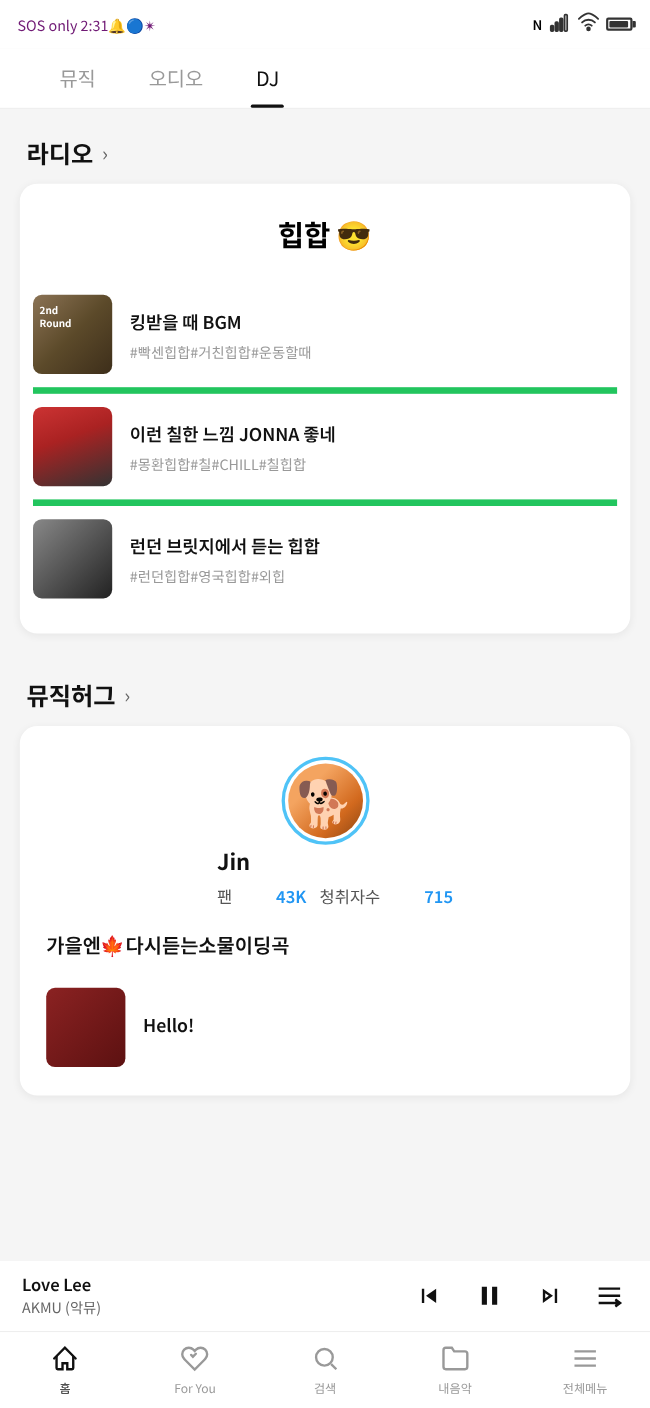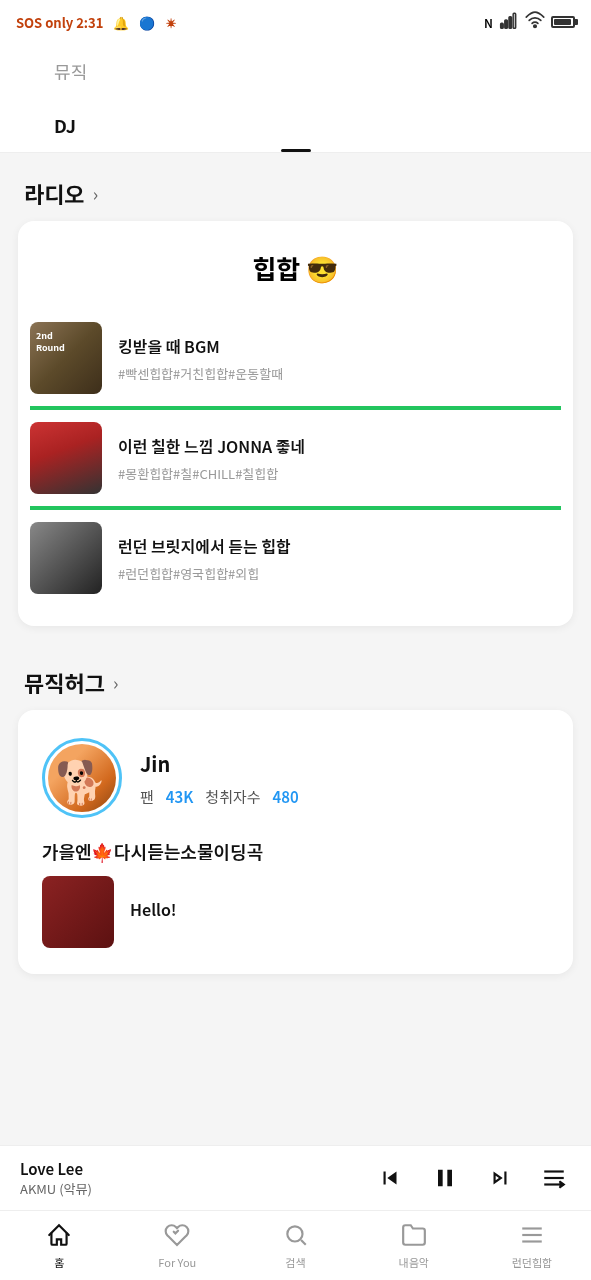--- a/index.html
+++ b/index.html
@@ -17,25 +17,25 @@
     .status-bar {
       background: #fff;
       height: 44px;
       display: flex;
       align-items: center;
       justify-content: space-between;
       padding: 0 16px;
     }
     .status-left {
       font-size: 13px;
-      font-weight: 700;
-      color: #c2410c;
-      display: flex;
-      align-items: center;
-      gap: 10px;
+      font-weight: 400;
+      color: #701a75;
+      display: flex;
+      align-items: center;
+      gap: 0;
     }
     .status-right {
       display: flex;
       align-items: center;
       gap: 6px;
       font-size: 13px;
     }
     .battery-icon {
       display: inline-block;
       width: 24px;
@@ -64,33 +64,32 @@
       background: #333;
       border-radius: 1px;
     }
 
     
     .top-nav {
       background: #fff;
       display: flex;
       padding: 0 30px;
       border-bottom: 1px solid #eee;
-      flex-direction: column;
     }
     .top-nav-item {
       padding: 14px 24px;
       font-size: 18px;
       color: #999;
       cursor: pointer;
       position: relative;
       font-weight: 400;
     }
     .top-nav-item.active {
       color: #111;
-      font-weight: 700;
+      font-weight: 400;
     }
     .top-nav-item.active::after {
       content: '';
       position: absolute;
       bottom: 0;
       left: 50%;
       transform: translateX(-50%);
       width: 30px;
       height: 3px;
       background: #111;
@@ -132,21 +131,21 @@
       text-align: center;
       font-size: 26px;
       font-weight: 700;
       margin-bottom: 24px;
     }
 
     .playlist-item {
       display: flex;
       align-items: center;
       padding: 12px 0;
-      border-bottom: 4px solid #22c55e;
+      border-bottom: 6px solid #22c55e;
       cursor: pointer;
     }
     .playlist-item:last-child {
       border-bottom: none;
     }
     .playlist-thumb {
       width: 72px;
       height: 72px;
       border-radius: 8px;
       object-fit: cover;
@@ -197,20 +196,21 @@
       background: #fff;
       margin: 0 18px;
       border-radius: 16px;
       padding: 28px 24px 20px;
       box-shadow: 0 2px 8px rgba(0,0,0,0.06);
     }
     .dj-profile {
       display: flex;
       align-items: center;
       margin-bottom: 20px;
+      flex-direction: column;
     }
     .dj-avatar-wrapper {
       width: 80px;
       height: 80px;
       border-radius: 50%;
       border: 3px solid #4fc3f7;
       padding: 3px;
       flex-shrink: 0;
     }
     .dj-avatar {
@@ -241,25 +241,27 @@
     }
     .dj-stats {
       font-size: 15px;
       color: #555;
       display: flex;
       gap: 12px;
     }
     .dj-stats-highlight {
       color: #2196f3;
       font-weight: 600;
+      margin-left: 28px;
     }
     .dj-post-title {
       font-size: 18px;
       font-weight: 600;
       color: #111;
+      margin-bottom: 14px;
     }
     .dj-post-thumb {
       width: 72px;
       height: 72px;
       border-radius: 8px;
       background: linear-gradient(135deg, #8B2222 0%, #5C1111 100%);
       flex-shrink: 0;
     }
 
     
@@ -385,20 +387,21 @@
       </svg>
     </span>
     <div class="battery-icon">
       <div class="battery-fill"></div>
     </div>
   </div>
 </div>
 
 <nav class="top-nav" style="background:#fff;">
   <div class="top-nav-item">뮤직</div>
+  <div class="top-nav-item">오디오</div>
   <div class="top-nav-item active">DJ</div>
 </nav>
 
 <div class="main-content">
 
   <div class="section-header">
     <span class="section-title">라디오</span>
     <span class="section-arrow">›</span>
   </div>
 
@@ -440,21 +443,21 @@
     <div class="dj-profile">
       <div class="dj-avatar-wrapper">
         <div class="dj-avatar"></div>
       </div>
       <div class="dj-info">
         <div class="dj-name">Jin</div>
         <div class="dj-stats">
           <span>팬</span>
           <span class="dj-stats-highlight">43K</span>
           <span>청취자수</span>
-          <span class="dj-stats-highlight">480</span>
+          <span class="dj-stats-highlight">715</span>
         </div>
       </div>
     </div>
 
     <div class="dj-post-title">가을엔🍁다시듣는소물이딩곡</div>
     <div class="playlist-item" style="padding-bottom:6px;">
       <div class="playlist-thumb dj-post-thumb"></div>
       <div class="playlist-info">
         <div class="playlist-name">Hello!</div>
       </div>
@@ -536,15 +539,15 @@
   </div>
 
   <div class="bottom-nav-item">
     <span class="nav-icon">
       <svg viewBox="0 0 24 24" style="width:26px;height:26px;" fill="none" stroke="#999" stroke-width="2">
         <line x1="3" y1="6" x2="21" y2="6"></line>
         <line x1="3" y1="12" x2="21" y2="12"></line>
         <line x1="3" y1="18" x2="21" y2="18"></line>
       </svg>
     </span>
-    <span class="nav-label">런던힙합</span>
+    <span class="nav-label">전체메뉴</span>
   </div>
 </nav>
 
 </body></html>

